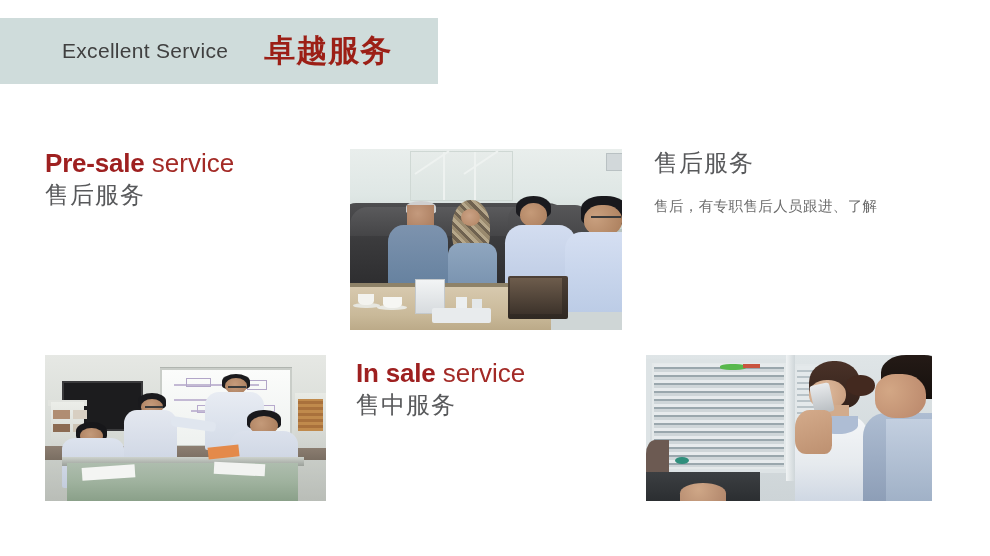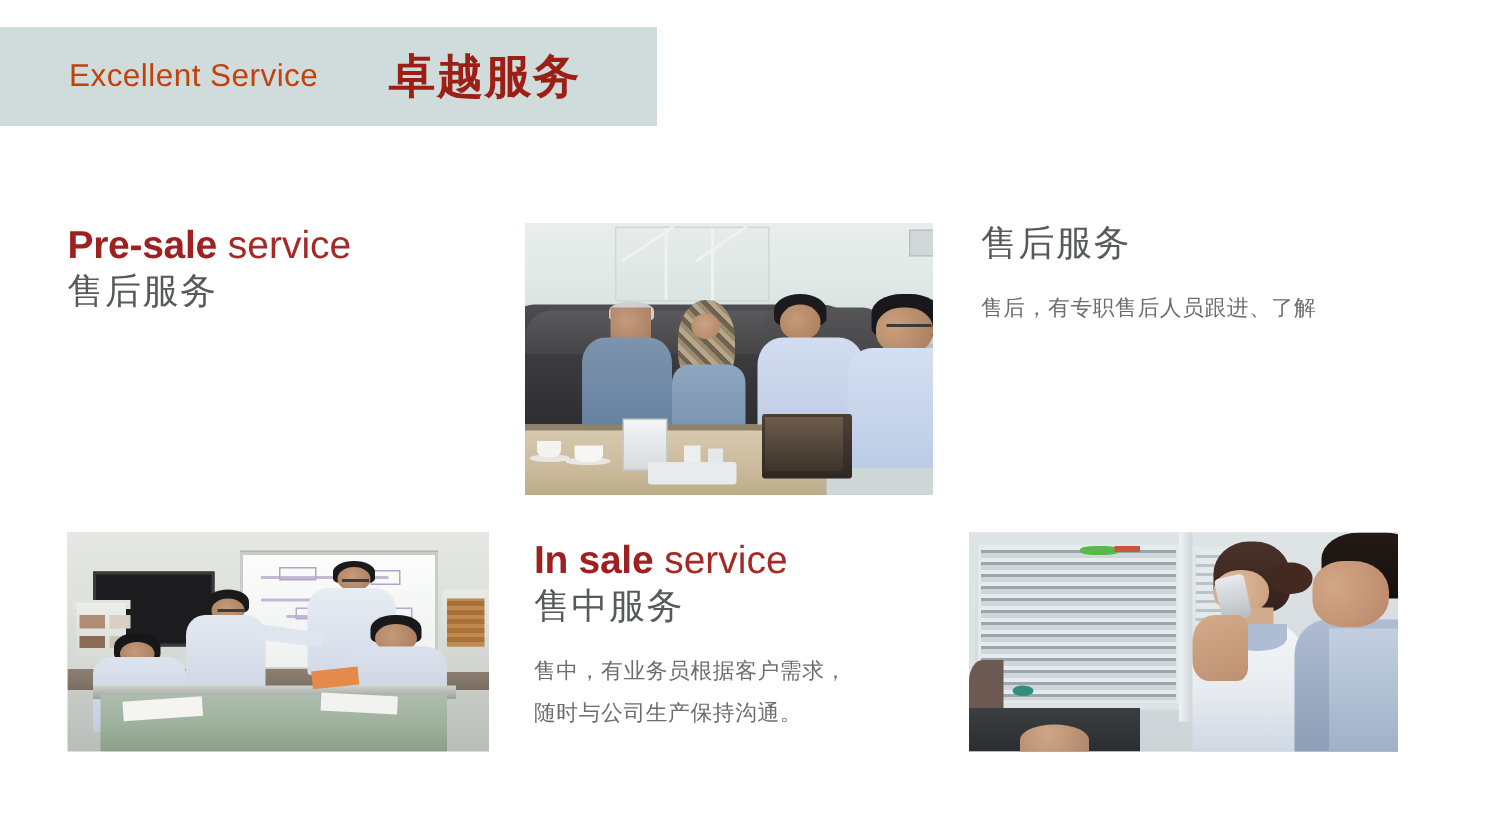--- a/index.html
+++ b/index.html
@@ -15,29 +15,29 @@
   
   .banner {
     position: absolute;
     left: 0; top: 18px;
     width: 438px; height: 66px;
     background: #cfdcdb;
     display: flex;
     align-items: center;
   }
   .banner-en {
-    margin-left: 46px;
+    margin-left: 62px;
     font-size: 21px;
-    color: #c2410c;
+    color: #404040;
     letter-spacing: .3px;
     white-space: nowrap;
     font-weight: 400;
   }
   .banner-cn {
-    margin-left: 47px;
+    margin-left: 36px;
     font-size: 31px;
     font-weight: bold;
     color: #9c1f16;
     letter-spacing: 1px;
     white-space: nowrap;
   }
 
   
   .block { position: absolute; }
   .headline {
@@ -348,24 +348,20 @@
     <div>售后，有专职售后人员跟进、了解</div>
   </div>
 </div>
 
 <div class="block block-in">
   <div class="headline">
     <span class="strong">In sale</span>
     <span class="light">service</span>
   </div>
   <div class="subtitle">售中服务</div>
-  <div class="body-text">
-    <div>售中，有业务员根据客户需求，</div>
-    <div>随时与公司生产保持沟通。</div>
-  </div>
 </div>
 
 <div class="photo photo-meeting">
   <div class="ph m-wall"></div>
   <div class="ph m-window">
     <div class="m-wbar v1"></div>
       <div class="m-wbar v2"></div>
     <div class="m-wbar d1"></div>
       <div class="m-wbar d2"></div>
   </div>

